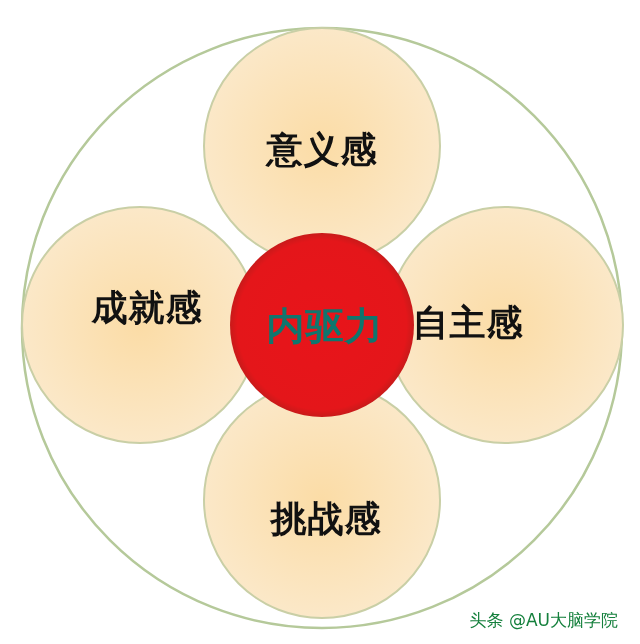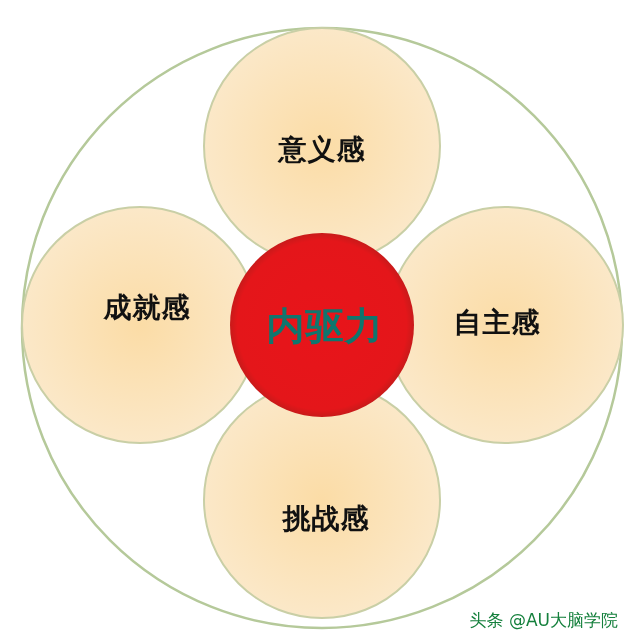--- a/index.html
+++ b/index.html
@@ -1,18 +1,18 @@
 <!DOCTYPE html>
 <html><head>
   <meta charset="utf-8">
   <style>
     html, body { margin: 0; padding: 0; background: #ffffff; }
     body { width: 640px; height: 644px; position: relative; overflow: hidden; font-family: "DejaVu Sans", sans-serif; }
     svg.diagram { position: absolute; left: 0; top: 0; }
-    .label { position: absolute; transform: translate(-50%, -50%); font-weight: bold; white-space: nowrap; color: #111; font-size: 28px; letter-spacing: 1px; }
+    .label { position: absolute; transform: translate(-50%, -50%); font-weight: bold; white-space: nowrap; color: #111; font-size: 36px; letter-spacing: 1px; }
     .center-label { color: #0f766e; font-size: 38px; }
     .watermark { position: absolute; right: 22px; bottom: 12px; font-size: 17px; color: #15803d; font-family: "DejaVu Sans", sans-serif; }
   </style>
 </head>
 <body>
 
 <svg class="diagram" width="640" height="644" viewBox="0 0 640 644">
   <defs>
     <radialGradient id="petalGrad" cx="50%" cy="50%" r="50%">
       <stop offset="0%" stop-color="#fbdca6"></stop>
@@ -27,17 +27,17 @@
   <circle cx="322" cy="328" r="300" fill="#ffffff" stroke="#b5c99a" stroke-width="2.5"></circle>
   <circle cx="322" cy="146" r="118" fill="url(#petalGrad)" stroke="#c9cfa6" stroke-width="2"></circle>
   <circle cx="140" cy="325" r="118" fill="url(#petalGrad)" stroke="#c9cfa6" stroke-width="2"></circle>
   <circle cx="505" cy="325" r="118" fill="url(#petalGrad)" stroke="#c9cfa6" stroke-width="2"></circle>
   <circle cx="322" cy="500" r="118" fill="url(#petalGrad)" stroke="#c9cfa6" stroke-width="2"></circle>
   <circle cx="322" cy="325" r="92" fill="url(#redGrad)"></circle>
 </svg>
 
 <div class="label" style="left:322px; top:150px;">意义感</div>
 <div class="label" style="left:147px; top:308px;">成就感</div>
-<div class="label" style="left:497px; top:323px;font-family:Liberation Serif, serif;">自主感</div>
+<div class="label" style="left:468px; top:323px;font-family:Liberation Serif, serif;">自主感</div>
 <div class="label" style="left:326px; top:519px;">挑战感</div>
 <div class="label center-label" style="left:325px; top:326px;">内驱力</div>
 
 <div class="watermark">头条 @AU大脑学院</div>
 
 </body></html>

